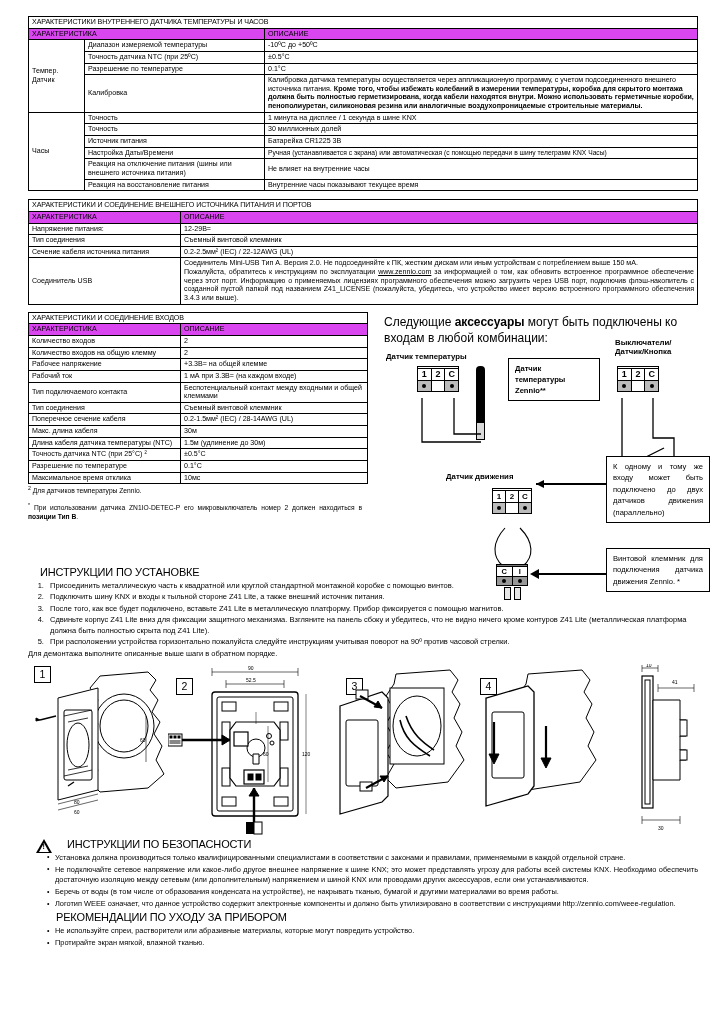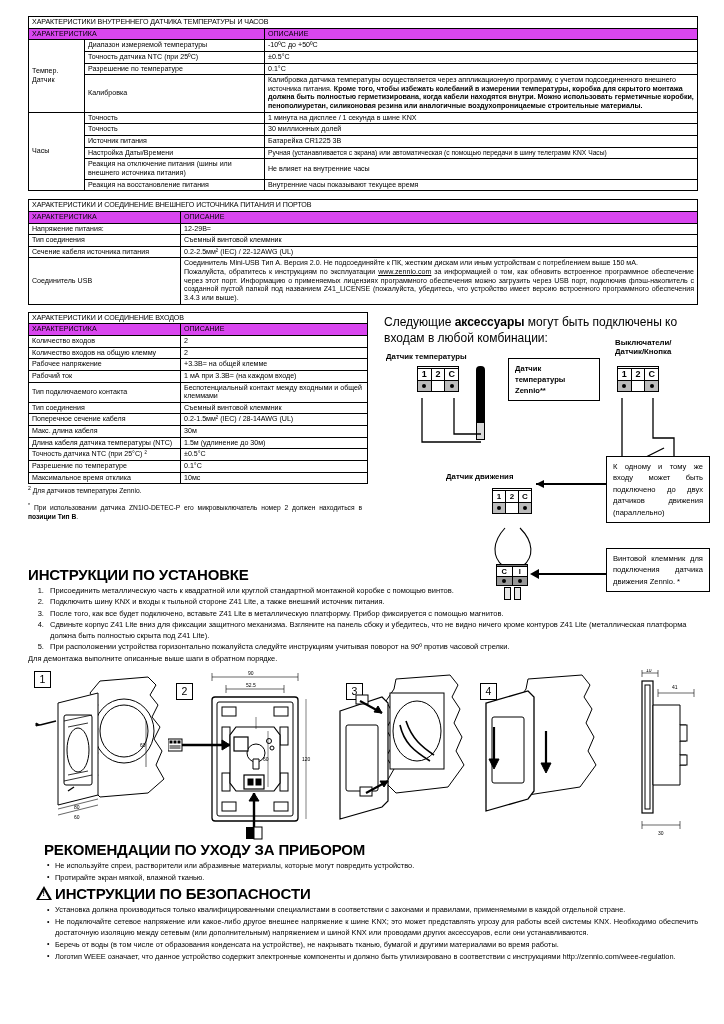--- a/index.html
+++ b/index.html
@@ -45,22 +45,22 @@
     padding: 1.5px 4px;
   }
   .grp { text-align: left; padding-left: 4px; }
   .justify { text-align: justify; text-align-last: left; hyphens: none; }
   .b { font-weight: bold; }
   .lnk { text-decoration: underline; color: #000; }
   .lnk.blue { color: #2222cc; }
 
   
   .sec-head {
-    font-size: 15px; font-weight: bold; letter-spacing: -0.15px;
-    margin: 0 0 3px 0;
+    font-size: 11px; font-weight: normal; letter-spacing: -0.15px;
+    margin: 0 0 3px 12px;
   }
   .note { font-size: 6.7px; line-height: 1.3; }
   .note sup { font-size: 5.2px; }
 
   
   ol.inst { margin: 2px 0 0 0; padding: 0 0 0 18px; }
   ol.inst li { font-size: 7.5px; line-height: 1.45; margin-bottom: 0.5px; padding-left: 4px; }
   ul.bul { margin: 2px 0 0 0; padding: 0 0 0 11px; list-style: none; }
   ul.bul li { font-size: 7.4px; line-height: 1.42; margin-bottom: 1.5px; position: relative; }
   ul.bul li:before {
@@ -590,35 +590,35 @@
         <path d="M30,20 L30,28 M66,20 L66,28" stroke-width="0.6"></path>
         <path d="M14,156 L52,156" stroke-width="0.6"></path>
         <path d="M14,152 L14,160 M52,152 L52,160" stroke-width="0.6"></path>
       </g>
       <text x="18" y="3" font-size="5" font-family="Liberation Sans">10</text>
       <text x="44" y="20" font-size="5" font-family="Liberation Sans">41</text>
       <text x="30" y="166" font-size="5" font-family="Liberation Sans">30</text>
     </svg>
   </div>
 
-  <div style="margin-top:0">
-    <div class="sec-head" style="padding-left:16px">РЕКОМЕНДАЦИИ ПО УХОДУ ЗА ПРИБОРОМ</div>
-    <ul class="bul" style="padding-left:27px">
-      <li>Не используйте спреи, растворители или абразивные материалы, которые могут повредить устройство.</li>
-      <li>Протирайте экран мягкой, влажной тканью.</li>
-    </ul>
-  </div>
-
   <div style="margin-top:2px; position:relative;">
     <div style="position:absolute; left:8px; top:1px;">
       <div class="warn-tri"></div>
     </div>
     <div class="sec-head" style="padding-left:27px">ИНСТРУКЦИИ ПО БЕЗОПАСНОСТИ</div>
     <ul class="bul" style="padding-left:27px">
       <li class="justify">Установка должна производиться только квалифицированными специалистами в соответствии с законами и правилами, применяемыми в каждой отдельной стране.</li>
       <li class="justify">Не подключайте сетевое напряжение или какое-либо другое внешнее напряжение к шине KNX; это может представлять угрозу для работы всей системы KNX. Необходимо обеспечить достаточную изоляцию между сетевым (или дополнительным) напряжением и шиной KNX или проводами других аксессуаров, если они устанавливаются.</li>
       <li class="justify">Беречь от воды (в том числе от образования конденсата на устройстве), не накрывать тканью, бумагой и другими материалами во время работы.</li>
       <li class="justify">Логотип WEEE означает, что данное устройство содержит электронные компоненты и должно быть утилизировано в соответствии с инструкциями http://zennio.com/weee-regulation.</li>
     </ul>
   </div>
 
+  <div style="margin-top:0">
+    <div class="sec-head" style="padding-left:16px">РЕКОМЕНДАЦИИ ПО УХОДУ ЗА ПРИБОРОМ</div>
+    <ul class="bul" style="padding-left:27px">
+      <li>Не используйте спреи, растворители или абразивные материалы, которые могут повредить устройство.</li>
+      <li>Протирайте экран мягкой, влажной тканью.</li>
+    </ul>
+  </div>
+
 
 </div>
 
 </body></html>

